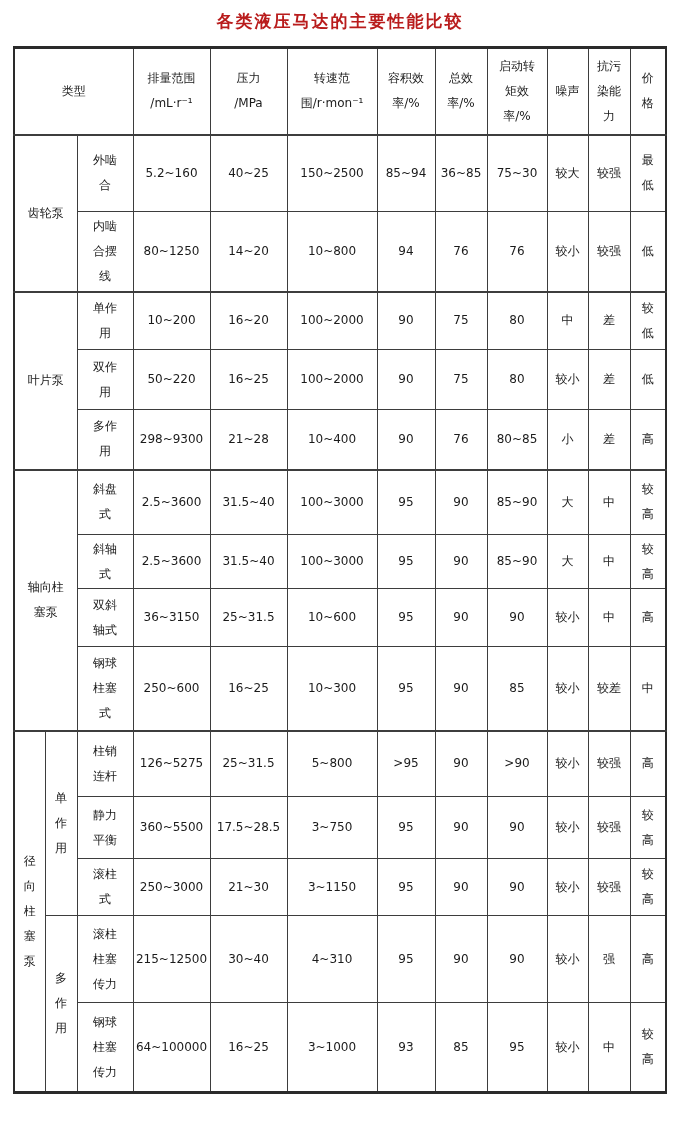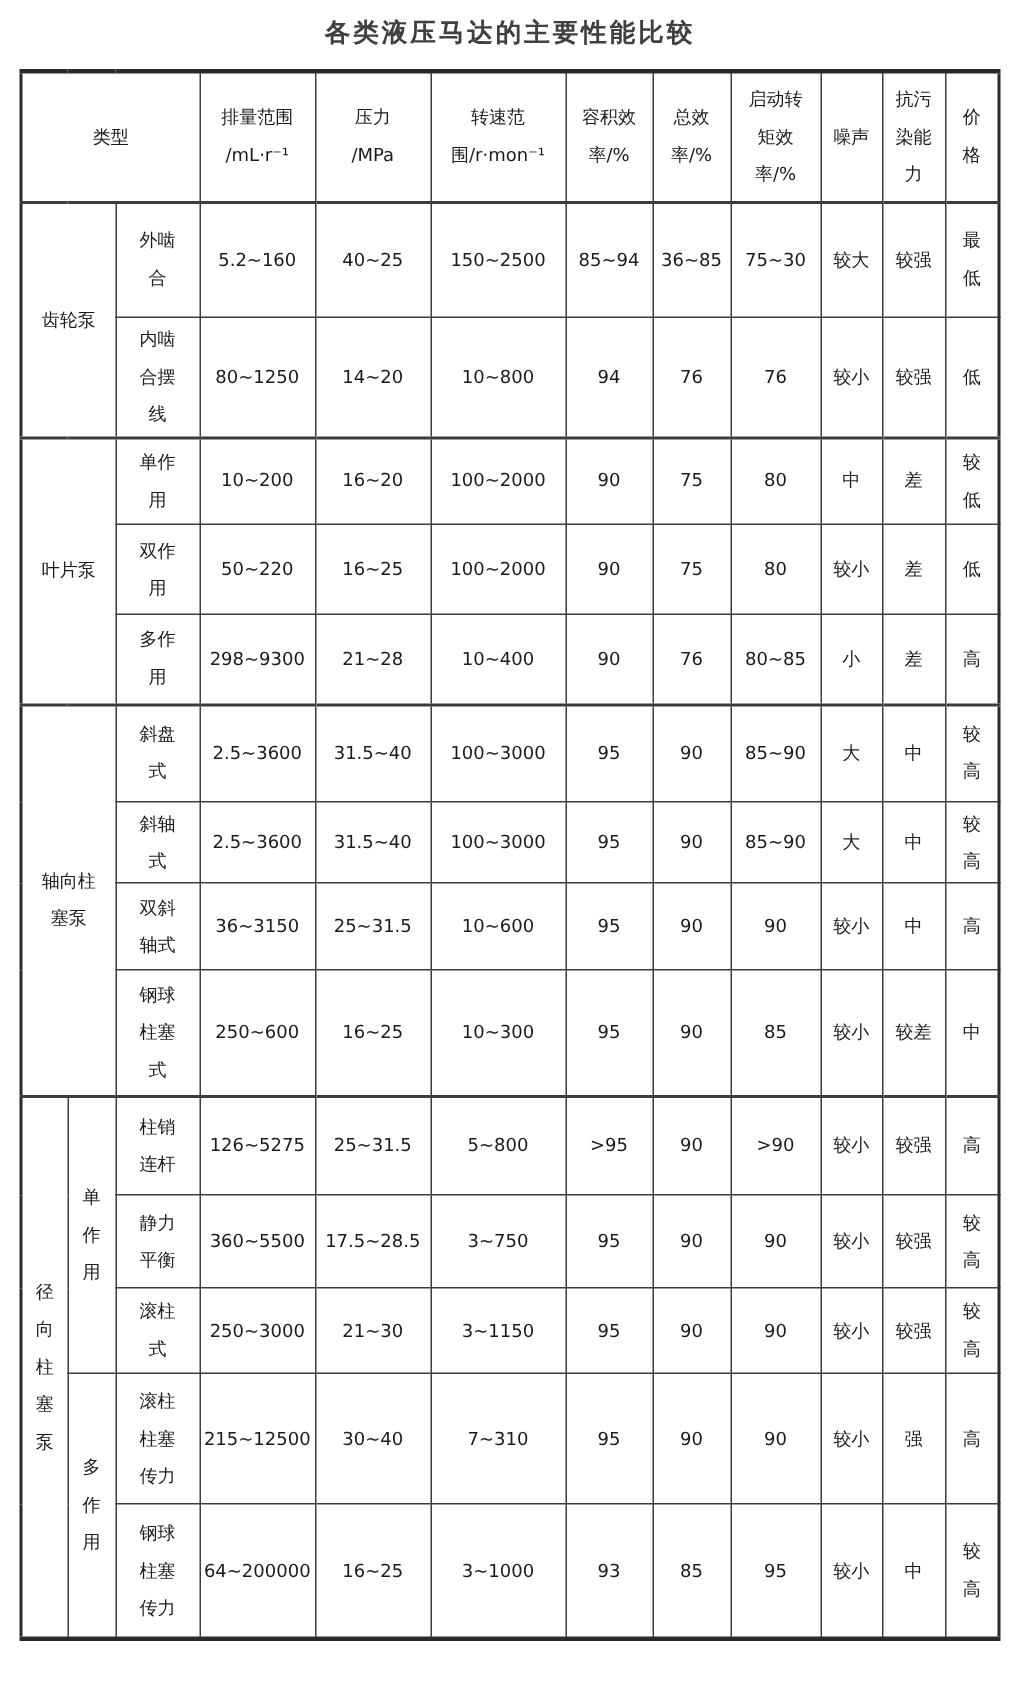--- a/index.html
+++ b/index.html
@@ -6,21 +6,21 @@
   html,body { background:#ffffff; }
   body {
     width:680px; height:1126px;
     font-family:"DejaVu Sans", sans-serif;
     color:#1b1b1b;
   }
   .page { position:relative; width:680px; height:1126px; background:#fff; overflow:hidden; }
   .title {
     position:absolute; top:10px; left:0; width:100%;
     text-align:center; font-size:17px; font-weight:600; letter-spacing:2px;
-    color:#404040;
+    color:#b91c1c;
   }
   table.perf {
     position:absolute; left:13px; top:46px;
     border-collapse:collapse; table-layout:fixed;
     border:2px solid #2a2a2a;
     border-top-width:3px; border-bottom-width:3px;
   }
   table.perf td {
     border:1px solid #3d3d3d;
     text-align:center; vertical-align:middle;
@@ -272,34 +272,34 @@
 
       <tr style="height:87px">
         <td rowspan="2" class="vlabel">多
 作
 用</td>
         <td>滚柱
 柱塞
 传力</td>
         <td class="num">215~12500</td>
         <td class="num">30~40</td>
-        <td class="num">7~310</td>
+        <td class="num">4~310</td>
         <td class="num">95</td>
         <td class="num">90</td>
         <td class="num">90</td>
         <td>较小</td>
         <td>强</td>
         <td>高</td>
       </tr>
 
       <tr style="height:90px">
         <td>钢球
 柱塞
 传力</td>
-        <td class="num">64~200000</td>
+        <td class="num">64~100000</td>
         <td class="num">16~25</td>
         <td class="num">3~1000</td>
         <td class="num">93</td>
         <td class="num">85</td>
         <td class="num">95</td>
         <td>较小</td>
         <td>中</td>
         <td>较
 高</td>
       </tr>

